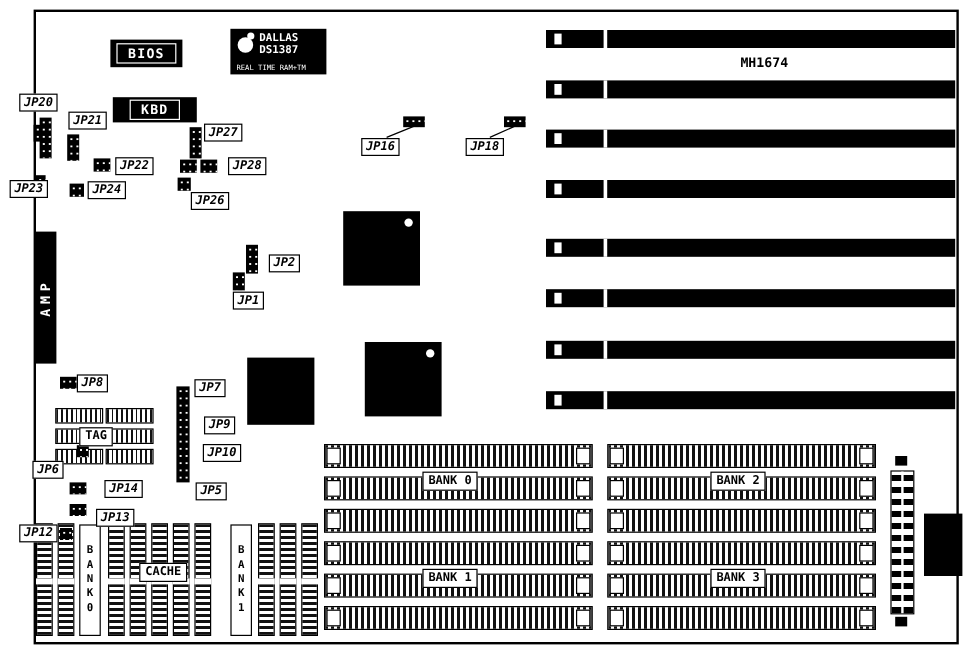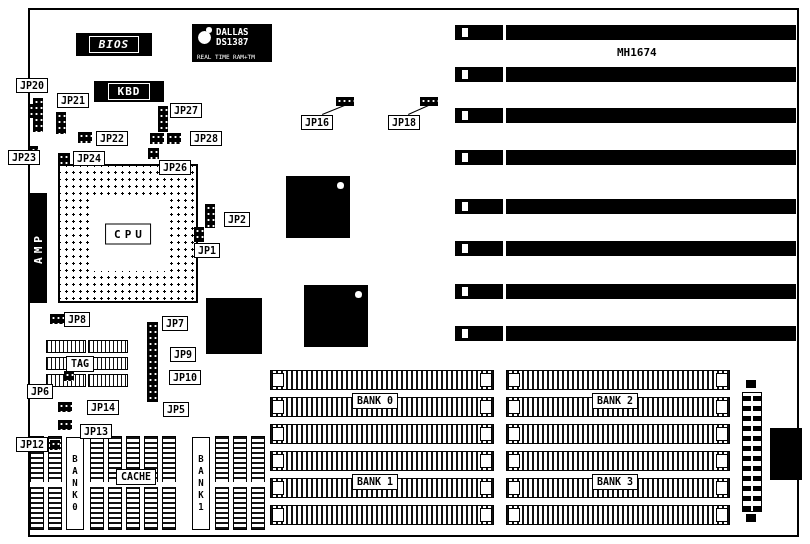--- a/index.html
+++ b/index.html
@@ -2,21 +2,21 @@
 <html><head>
 <meta charset="utf-8">
 <style>
   * { margin:0; padding:0; box-sizing:border-box; }
   html,body { background:#fff; }
   body { width:810px; height:544px; font-family:"DejaVu Sans Mono","Liberation Mono",monospace; }
   .stage { position:relative; width:810px; height:544px; background:#fff; overflow:hidden; }
   .board { position:absolute; left:28px; top:8px; width:771px; height:529px; border:2px solid #000; background:#fff; z-index:1; }
 
   .jlabel { position:absolute; background:#fff; border:1px solid #000; font-size:10px; font-weight:bold;
-            line-height:11px; padding:1px 3px; z-index:7; white-space:nowrap; color:#000; }
+            line-height:11px; padding:1px 3px; z-index:7; white-space:nowrap; color:#000;font-style:italic; }
   .banklabel { position:absolute; background:#fff; border:1px solid #000; font-size:10px; font-weight:bold;
             line-height:12px; padding:1px 4px; z-index:7; white-space:nowrap; color:#000; }
   .plain { position:absolute; font-size:11px; font-weight:bold; color:#000; z-index:3; }
 
   .blackchip { position:absolute; background:#000; color:#fff; z-index:4; display:flex; align-items:center; justify-content:center; }
   .frame { border:1px solid #fff; padding:1px 9px; font-size:11px; font-weight:bold; letter-spacing:1px; line-height:13px; }
 
   .dallas { display:block; }
   .rooster { position:absolute; left:6px; top:7px; width:13px; height:13px; background:#fff; border-radius:50%; }
   .rooster::after { content:""; position:absolute; left:8px; top:-4px; width:6px; height:6px; background:#fff; border-radius:50%; }
@@ -73,21 +73,21 @@
   .din { position:absolute; left:770px; top:428px; width:32px; height:52px; background:#000; z-index:4; }
 
   .lead { position:absolute; height:1px; background:#000; transform-origin:0 0; z-index:4; }
 </style>
 </head>
 <body>
 
 <div class="stage">
   <div class="board"></div>
 
-  <div class="blackchip" style="left:76px;top:33px;width:76px;height:23px;font-style:italic;">
+  <div class="blackchip" style="left:92px;top:33px;width:60px;height:23px;">
     <span class="frame">BIOS</span>
   </div>
 
   <div class="blackchip dallas" style="left:168px;top:24px;width:80px;height:38px;margin-left:24px;">
     <span class="rooster"></span>
     <div class="dtext">
       <div>DALLAS</div>
       <div>DS1387</div>
     </div>
     <div class="dsub">REAL TIME RAM+TM</div>
@@ -102,23 +102,20 @@
 
   <div class="isa" style="top:25px;"></div>
   <div class="isa" style="top:67px;"></div>
   <div class="isa" style="top:108px;"></div>
   <div class="isa" style="top:150px;"></div>
   <div class="isa" style="top:199px;"></div>
   <div class="isa" style="top:241px;"></div>
   <div class="isa" style="top:284px;"></div>
   <div class="isa" style="top:326px;"></div>
 
-  <div class="cpu">
-    <span class="cpu-label">CPU</span>
-  </div>
   <div class="amp">
     <span>AMP</span>
   </div>
 
   <div class="qfp dot" style="left:286px;top:176px;width:64px;height:62px;"></div>
   <div class="qfp" style="left:206px;top:298px;width:56px;height:56px;"></div>
   <div class="qfp dot" style="left:304px;top:285px;width:64px;height:62px;"></div>
 
   <div class="jblock dots" style="left:33px;top:98px;width:10px;height:34px;"></div>
   <div class="jblock dots" style="left:56px;top:112px;width:10px;height:22px;"></div>

